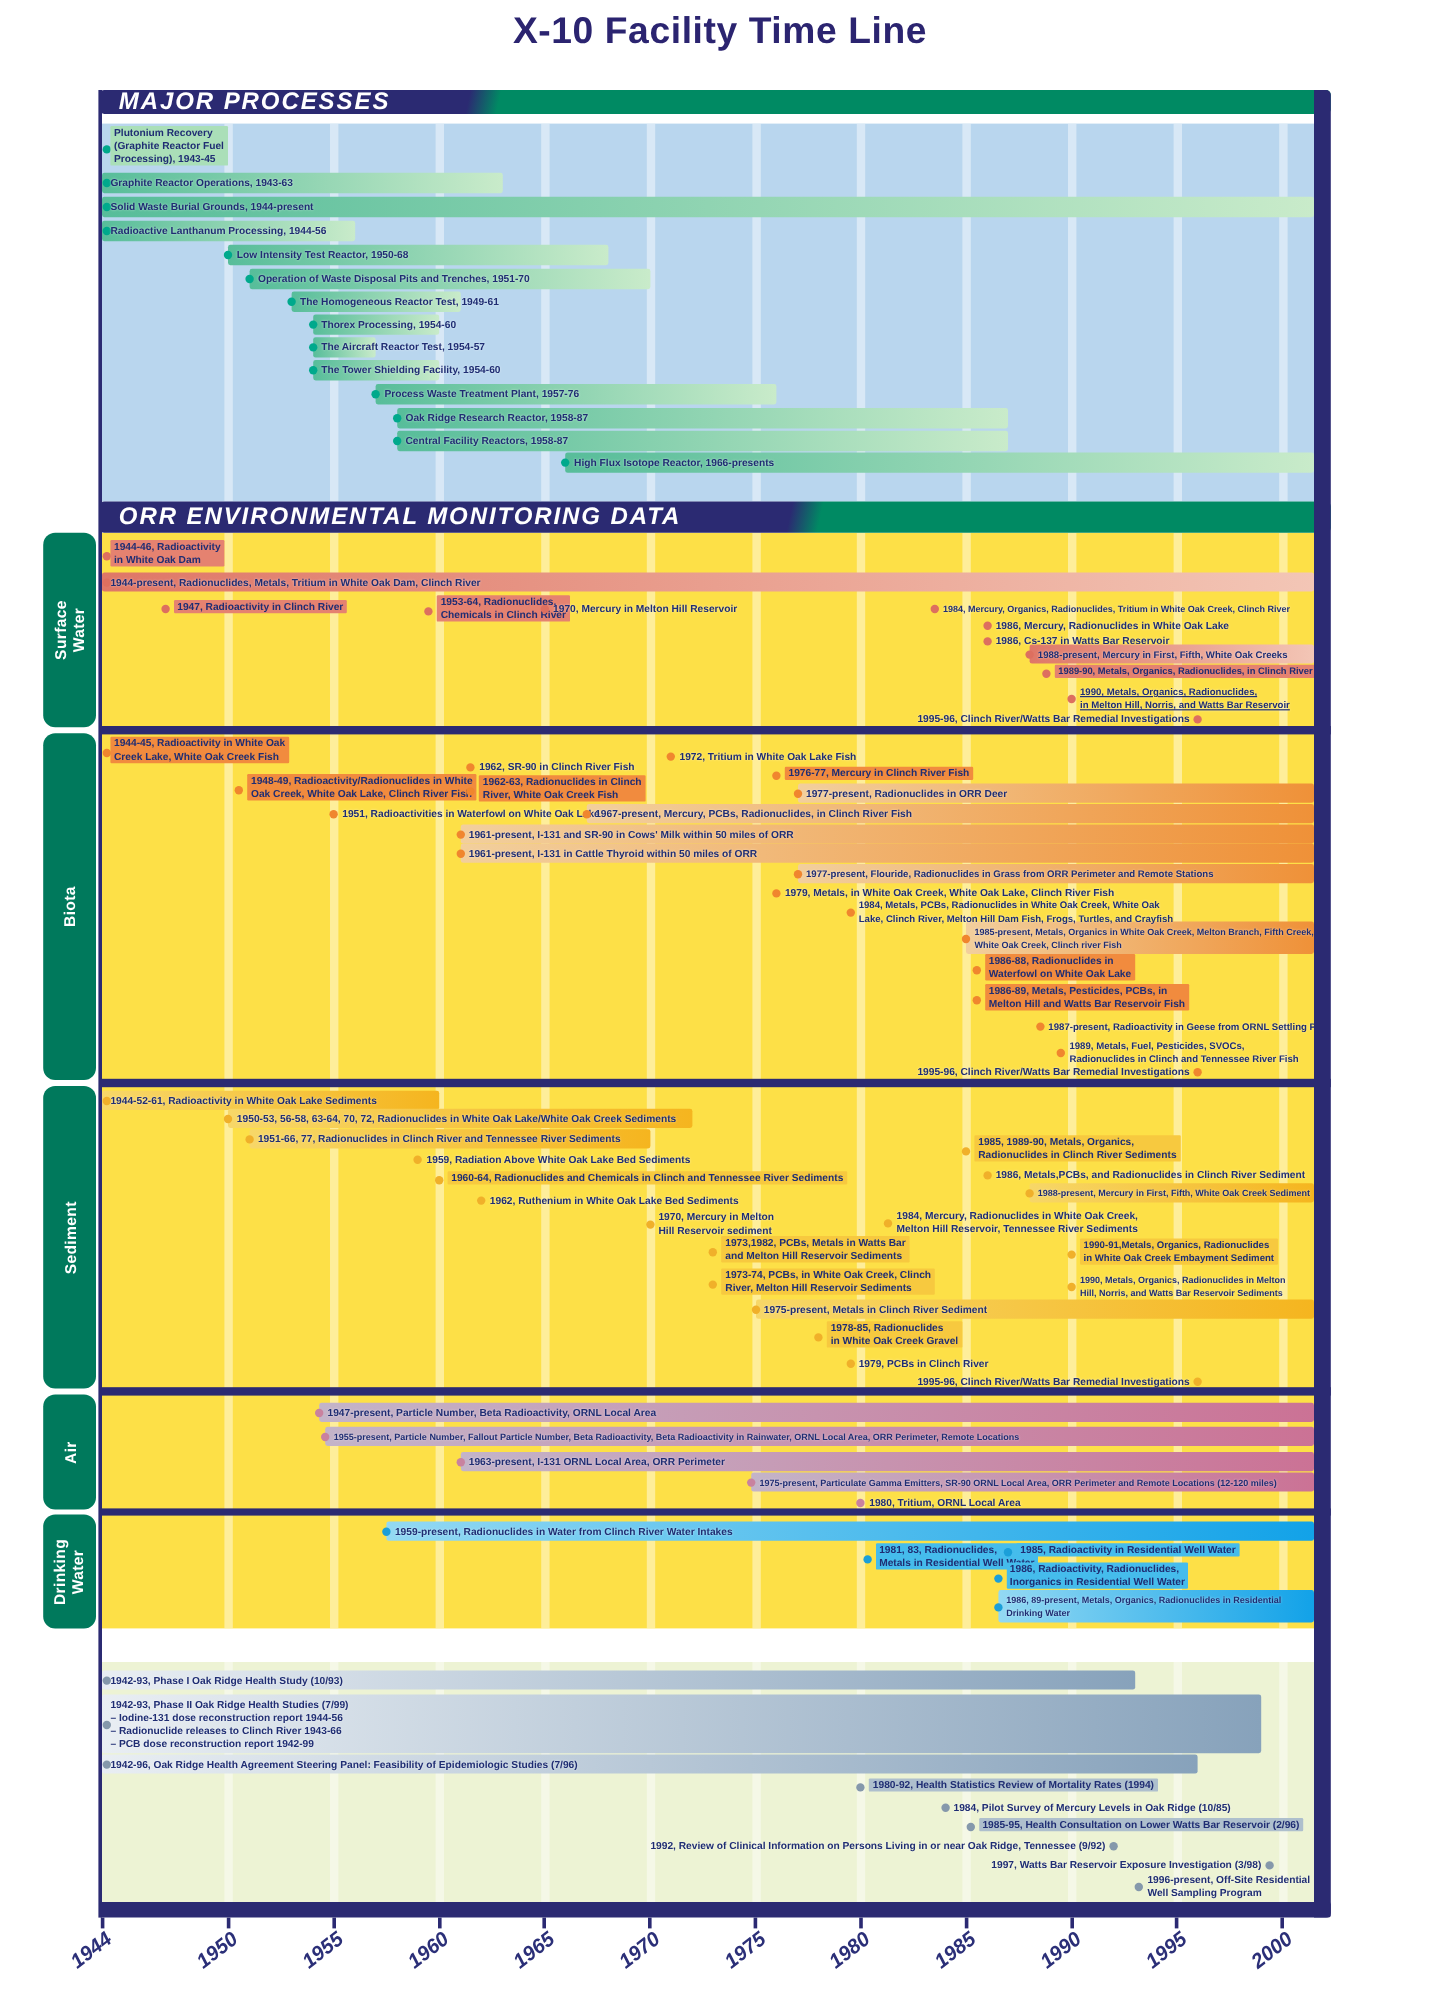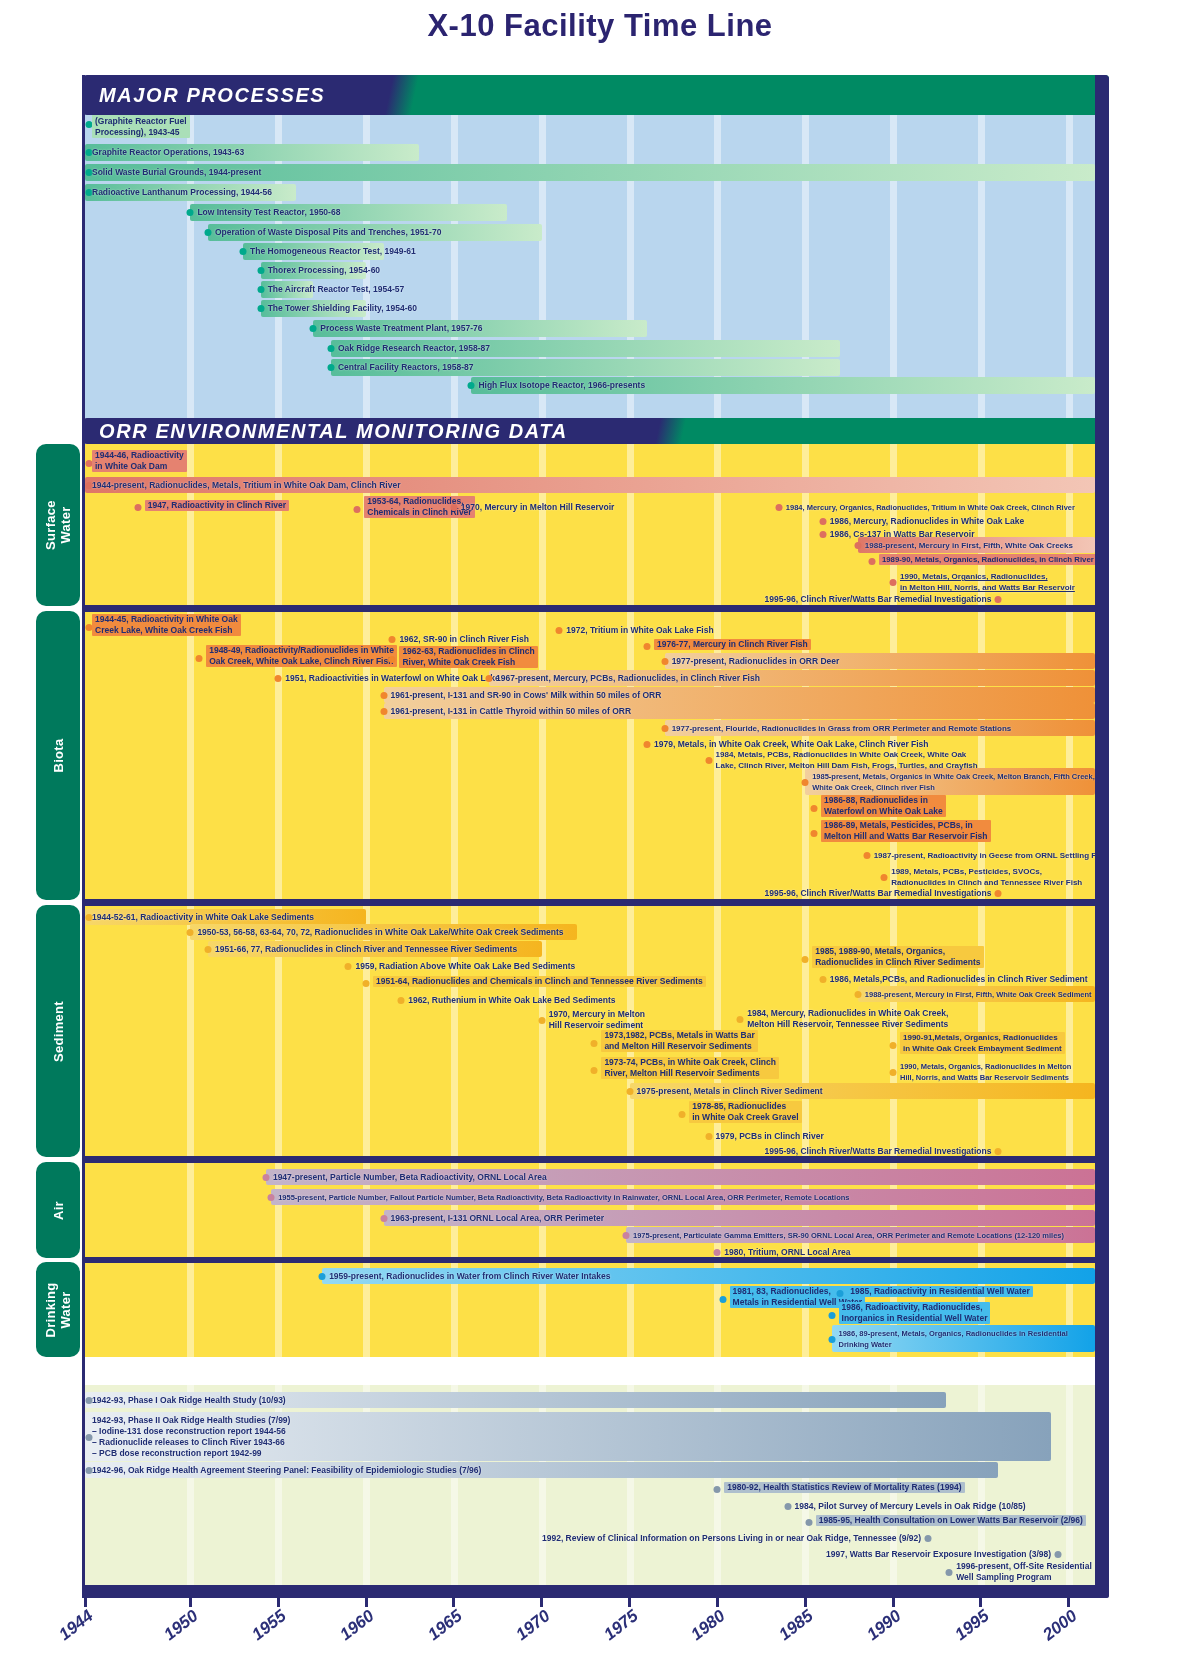--- a/index.html
+++ b/index.html
@@ -1,20 +1,20 @@
 <!DOCTYPE html>
 <html><head>
 <meta charset="utf-8">
 <style>
   html,body{margin:0;padding:0;background:#ffffff;font-family:"Liberation Sans",sans-serif;}
   #figure{position:relative;width:1200px;height:1675px;background:#ffffff;overflow:hidden;}
   .title{position:absolute;top:8px;left:0;width:100%;text-align:center;font-size:31px;font-weight:bold;color:#2b2470;letter-spacing:.5px;}
   .band{position:absolute;left:83px;width:1026px;color:#fff;font-style:italic;font-weight:bold;display:flex;align-items:center;z-index:4;border-radius:4px;}
   .band span{padding-left:16px;font-size:20px;letter-spacing:1.6px;white-space:nowrap;}
-  .band-major{top:75px;height:40px;background:linear-gradient(102deg,#2b2a72 0%,#2b2a72 30%,#008a63 32.5%,#008a63 100%);}
+  .band-major{top:75px;height:20px;background:linear-gradient(102deg,#2b2a72 0%,#2b2a72 30%,#008a63 32.5%,#008a63 100%);}
   .band-orr{top:418px;height:26px;background:linear-gradient(102deg,#2b2a72 0%,#2b2a72 56%,#008a63 58.5%,#008a63 100%);}
   .band-ph{top:1357px;height:28px;background:linear-gradient(102deg,#2b2a72 0%,#2b2a72 55%,#008a63 57.5%,#008a63 100%);}
   .sec{position:absolute;left:85px;width:1010px;overflow:hidden;z-index:1;}
   .sec.mp{background:#b9d6ee;}
   .sec.mon{background:#fde047;}
   .sec.phs{background:#edf3d4;}
   .stripe{position:absolute;top:0;bottom:0;width:7px;background:rgba(255,255,255,.45);z-index:0;}
   .bar{position:absolute;z-index:1;border-radius:2px;}
   .mp .bar{background:linear-gradient(90deg,#57bd9a,#c9ebca);}
   .sw .bar{background:linear-gradient(90deg,#df7767,#f3c6b6);}
@@ -219,21 +219,21 @@
 White Oak Creek, Clinch river Fish</div>
       <div class="dot" style="left: 72.1739%; top: 194px;"></div>
       <div class="lab hl" style="top: 184px; left: calc(72.1739% + 7px);">1986-88, Radionuclides in
 Waterfowl on White Oak Lake</div>
       <div class="dot" style="left: 72.1739%; top: 219px;"></div>
       <div class="lab hl" style="top: 209px; left: calc(72.1739% + 7px);">1986-89, Metals, Pesticides, PCBs, in
 Melton Hill and Watts Bar Reservoir Fish</div>
       <div class="dot" style="left: 77.3913%; top: 241px;"></div>
       <div class="lab" style="top: 239px; font-size: 8px; left: calc(77.3913% + 7px);">1987-present, Radioactivity in Geese from ORNL Settling Ponds</div>
       <div class="dot" style="left: 79.1304%; top: 263px;"></div>
-      <div class="lab" style="top: 255px; font-size: 8px; left: calc(79.1304% + 7px);">1989, Metals, PCBs, Pesticides, SVOCs,
+      <div class="lab" style="top: 255px; font-size: 8px; left: calc(79.1304% + 7px);">1989, Metals, Fuel, Pesticides, SVOCs,
 Radionuclides in Clinch and Tennessee River Fish</div>
       <div class="dot" style="left: 90.4348%; top: 279px;"></div>
       <div class="lab" style="top: 277px; right: calc(9.56522% + 7px); text-align: right;">1995-96, Clinch River/Watts Bar Remedial Investigations</div>
     </div>
     <div class="tab" style="top: 611px; height: 289px;">
       <span>Biota</span>
     </div>
     <div class="sec mon sed" style="top: 905px; height: 252px;">
       <div class="stripe" style="left: calc(10.4348% - 3px);"></div>
       <div class="stripe" style="left: calc(19.1304% - 3px);"></div>
@@ -251,21 +251,21 @@
       <div class="lab" style="top: 7px; left: calc(0% + 7px);">1944-52-61, Radioactivity in White Oak Lake Sediments</div>
       <div class="bar" style="left: 10.4348%; width: 38.2609%; top: 19px; height: 16px;"></div>
       <div class="dot" style="left: 10.4348%; top: 24px;"></div>
       <div class="lab" style="top: 22px; left: calc(10.4348% + 7px);">1950-53, 56-58, 63-64, 70, 72, Radionuclides in White Oak Lake/White Oak Creek Sediments</div>
       <div class="bar" style="left: 12.1739%; width: 33.0435%; top: 36px; height: 16px;"></div>
       <div class="dot" style="left: 12.1739%; top: 41px;"></div>
       <div class="lab" style="top: 39px; left: calc(12.1739% + 7px);">1951-66, 77, Radionuclides in Clinch River and Tennessee River Sediments</div>
       <div class="dot" style="left: 26.087%; top: 58px;"></div>
       <div class="lab" style="top: 56px; left: calc(26.087% + 7px);">1959, Radiation Above White Oak Lake Bed Sediments</div>
       <div class="dot" style="left: 27.8261%; top: 75px;"></div>
-      <div class="lab hl" style="top: 71px; left: calc(27.8261% + 7px);">1951-64, Radionuclides and Chemicals in Clinch and Tennessee River Sediments</div>
+      <div class="lab hl" style="top: 71px; left: calc(27.8261% + 7px);">1960-64, Radionuclides and Chemicals in Clinch and Tennessee River Sediments</div>
       <div class="dot" style="left: 31.3043%; top: 92px;"></div>
       <div class="lab" style="top: 90px; left: calc(31.3043% + 7px);">1962, Ruthenium in White Oak Lake Bed Sediments</div>
       <div class="dot" style="left: 45.2174%; top: 112px;"></div>
       <div class="lab" style="top: 104px; left: calc(45.2174% + 7px);">1970, Mercury in Melton
 Hill Reservoir sediment</div>
       <div class="dot" style="left: 71.3043%; top: 51px;"></div>
       <div class="lab hl" style="top: 41px; left: calc(71.3043% + 7px);">1985, 1989-90, Metals, Organics,
 Radionuclides in Clinch River Sediments</div>
       <div class="dot" style="left: 73.0435%; top: 71px;"></div>
       <div class="lab" style="top: 69px; left: calc(73.0435% + 7px);">1986, Metals,PCBs, and Radionuclides in Clinch River Sediment</div>

